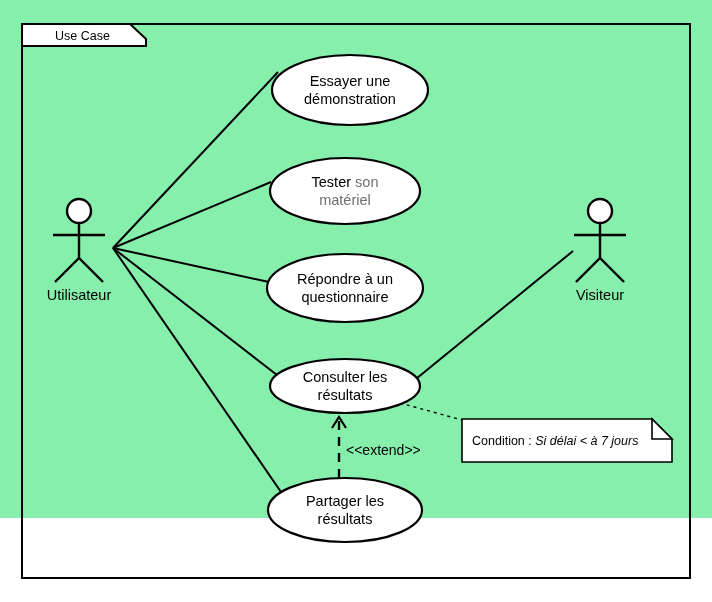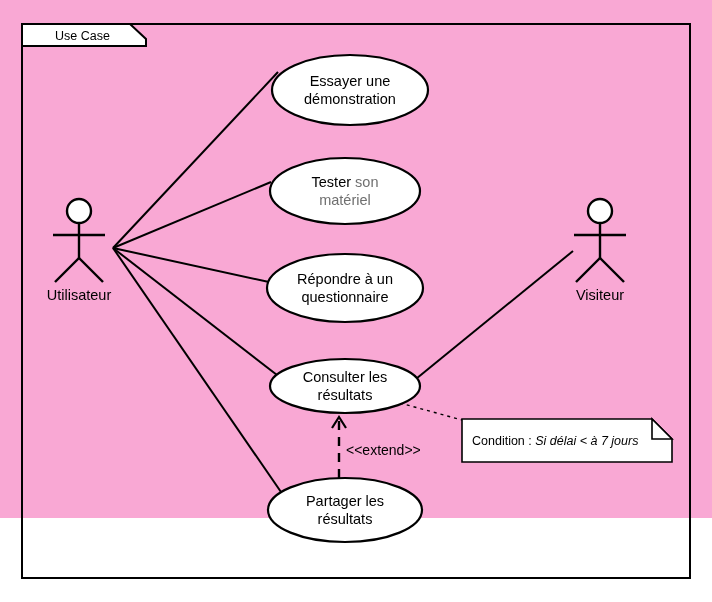--- a/index.html
+++ b/index.html
@@ -11,21 +11,21 @@
   body {
     width: 712px;
     height: 602px;
     font-family: "Liberation Sans", sans-serif;
     overflow: hidden;
   }
   #diagram-root {
     position: relative;
     width: 712px;
     height: 518px;
-    background: #f9a8d4;
+    background: #86efac;
     text-decoration: underline;
   }
   svg.canvas {
     display: block;
     width: 712px;
     height: 602px;
   }
   .frame-line {
     fill: none;
     stroke: #000000;

